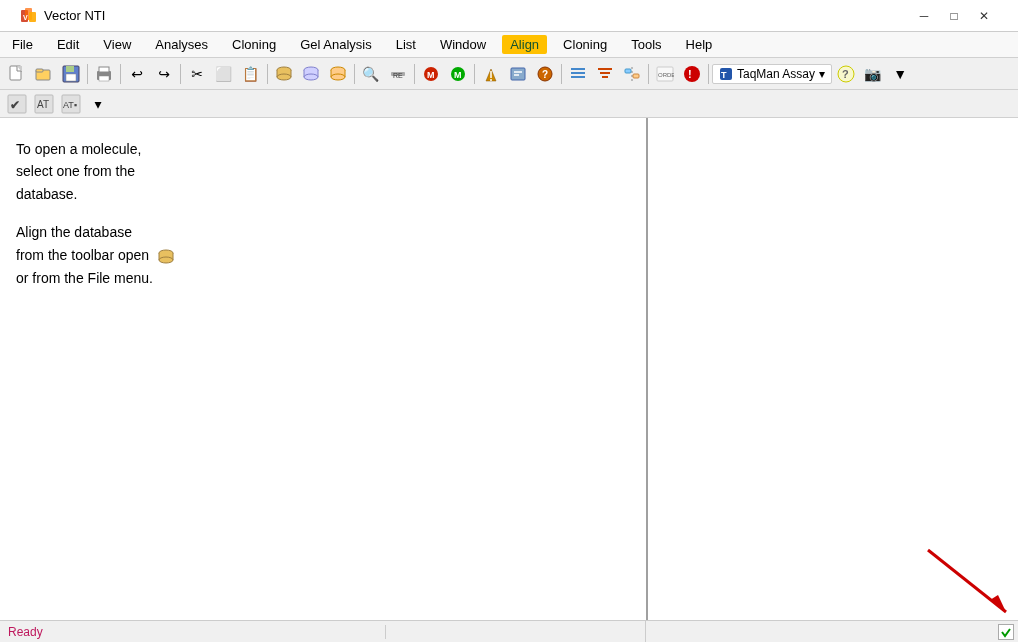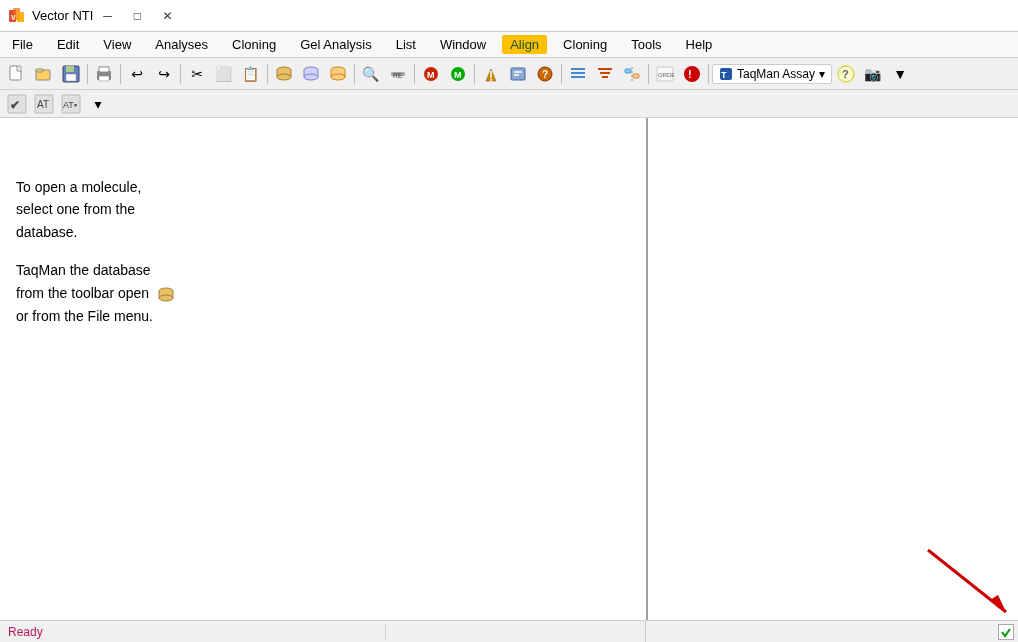--- a/index.html
+++ b/index.html
@@ -12,21 +12,22 @@
       overflow: hidden;
       display: flex;
       flex-direction: column;
     }
 
     
     #title-bar {
       background: #fff;
       display: flex;
       align-items: center;
-      padding: 4px 8px;
+      justify-content: space-between;
+      padding: 4px 20px;
       border-bottom: 1px solid #ccc;
       height: 32px;
       min-height: 32px;
     }
     #title-left {
       display: flex;
       align-items: center;
       gap: 6px;
     }
     #app-icon {
@@ -155,21 +156,20 @@
     #right-panel {
       width: 370px;
       background: #fff;
     }
 
     
     #content-text {
       font-size: 14px;
       line-height: 1.6;
       color: #000;
-      margin-top: 38px;
     }
     #content-text p {
       margin-bottom: 16px;
     }
     .inline-icon {
       display: inline-block;
       vertical-align: middle;
       margin-left: 4px;
     }
 
@@ -441,21 +441,21 @@
 
 <div id="main-area">
   <div id="left-panel">
     <div id="content-text">
       <p>
         <span>To open a molecule,</span><br>
         <span>select one from the</span><br>
         <span>database.</span>
       </p>
       <p>
-        <span>TaqMan  the  database</span><br>
+        <span>Align  the  database</span><br>
         <span>from the toolbar open</span><span class="inline-icon">
           <svg width="18" height="18" style="vertical-align:middle; margin-left:4px;">
             <ellipse cx="9" cy="5" rx="7" ry="3" fill="#e8c060" stroke="#a08040" stroke-width="1"></ellipse>
             <rect x="2" y="5" width="14" height="7" fill="#e8c060"></rect>
             <line x1="2" y1="5" x2="2" y2="12" stroke="#a08040" stroke-width="1"></line>
             <line x1="16" y1="5" x2="16" y2="12" stroke="#a08040" stroke-width="1"></line>
             <ellipse cx="9" cy="12" rx="7" ry="3" fill="#e8c060" stroke="#a08040" stroke-width="1"></ellipse>
           </svg>
         </span><br>
         <span>or from the File menu.</span>

